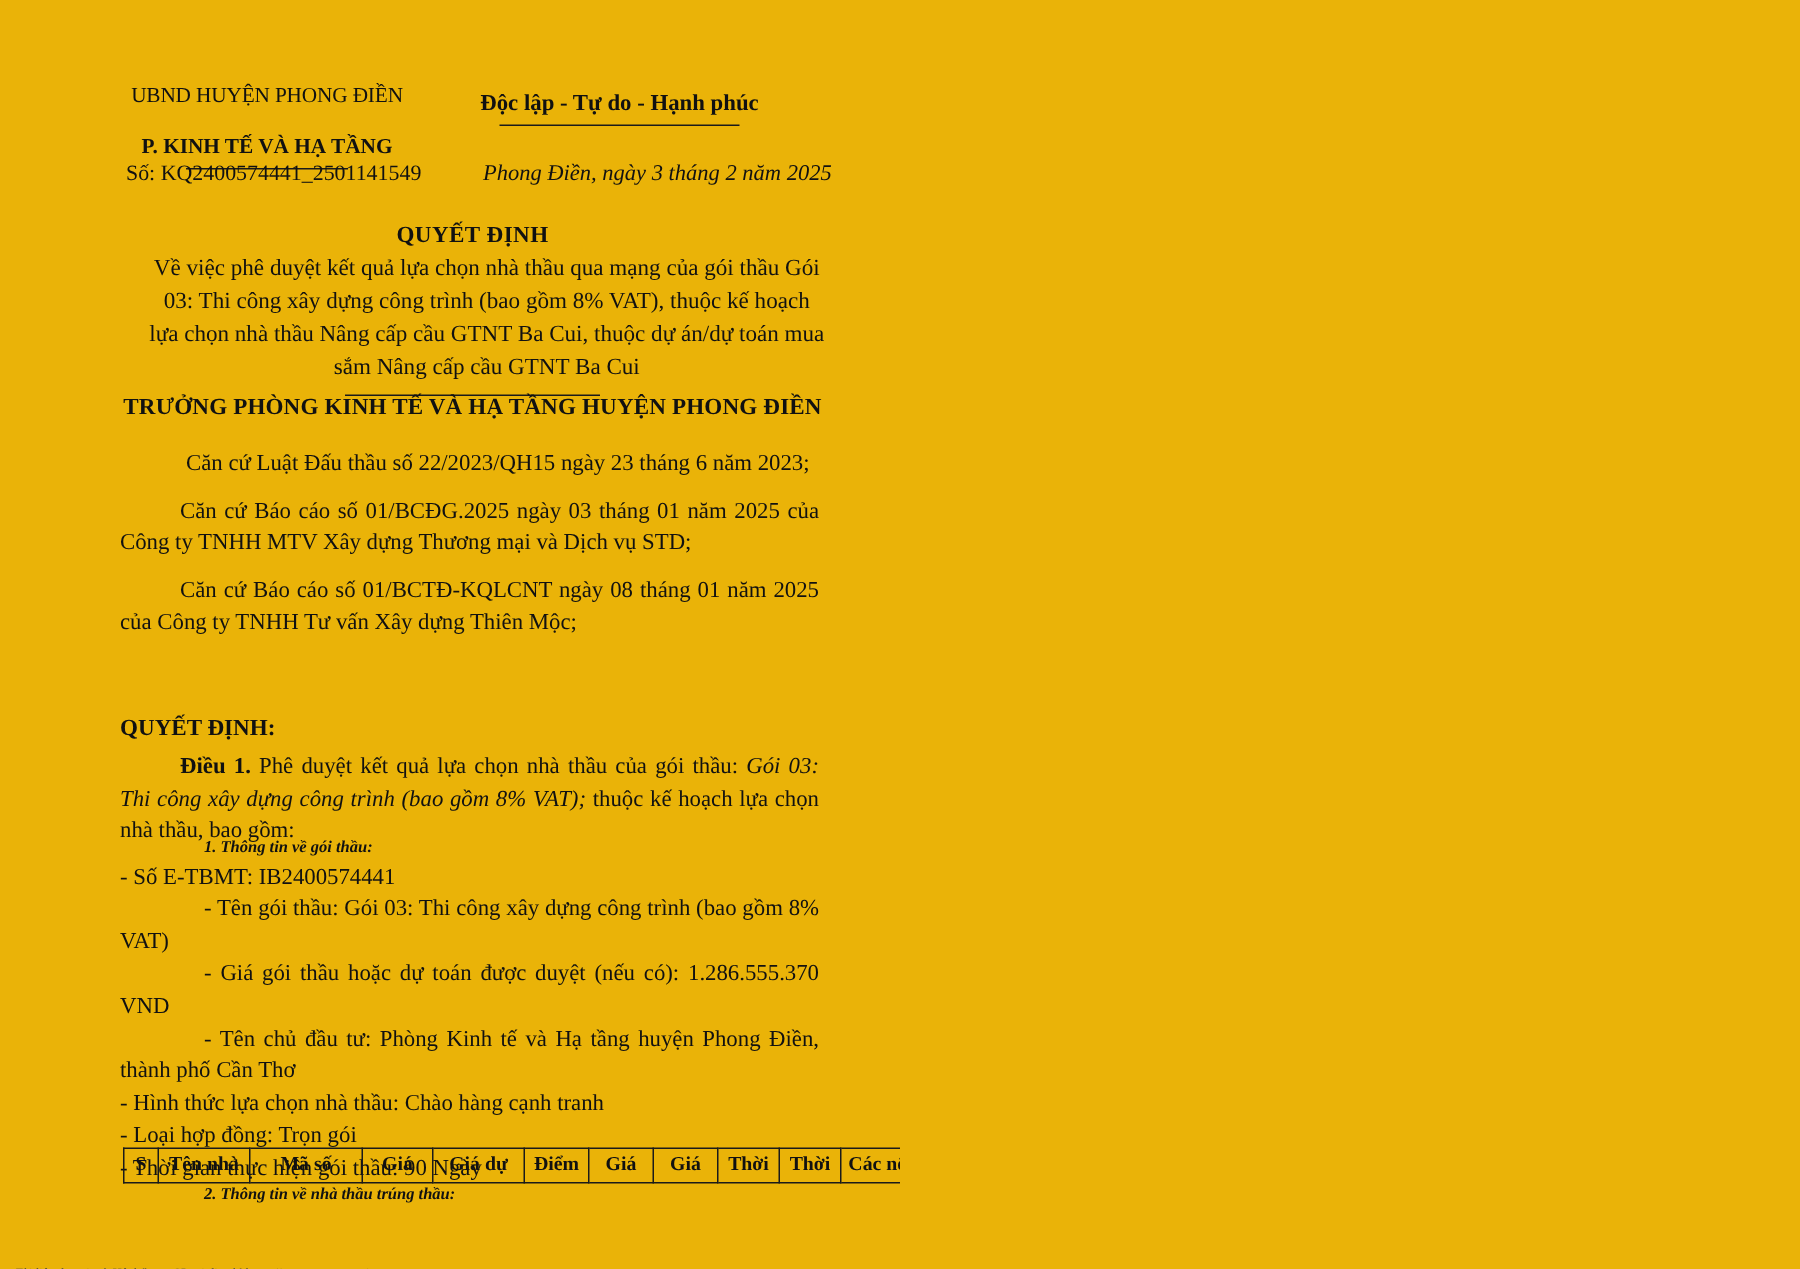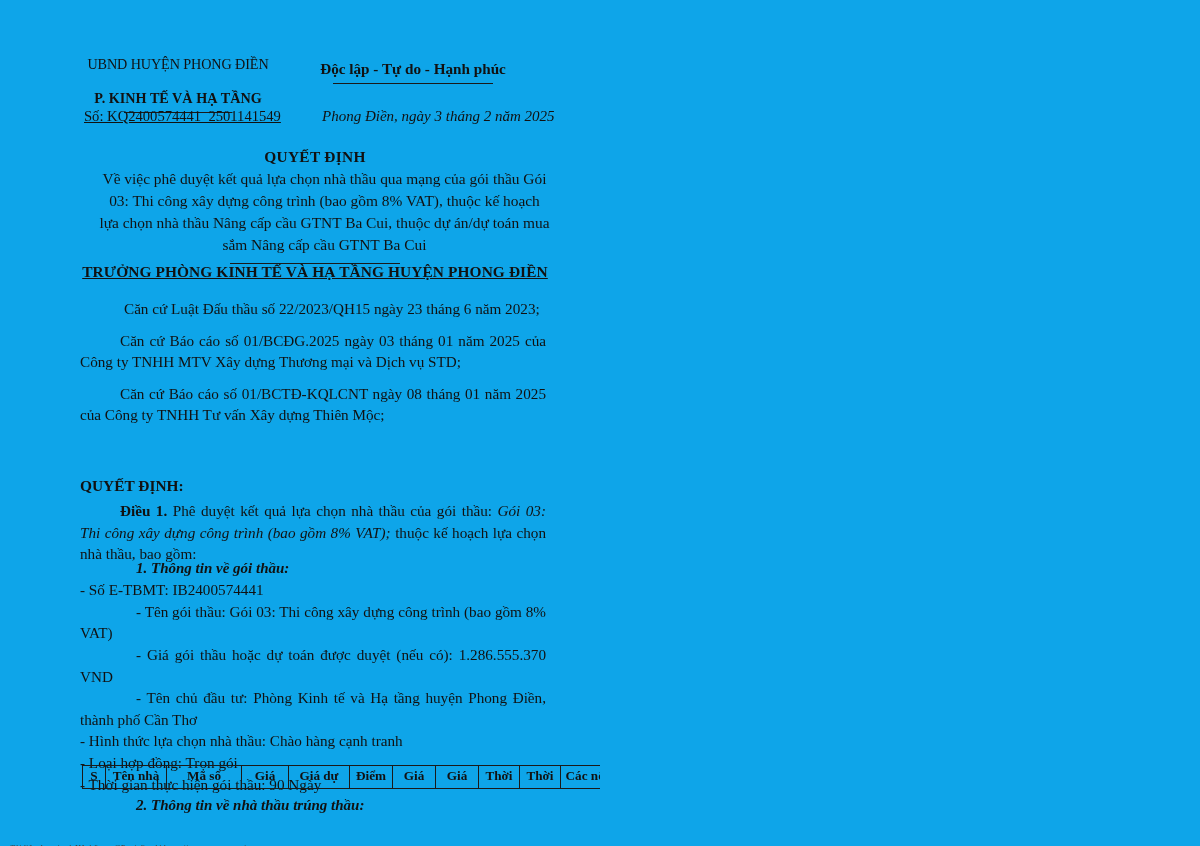--- a/index.html
+++ b/index.html
@@ -12,21 +12,21 @@
     height: 846px;
     position: relative;
     font-family: "Liberation Serif", "DejaVu Serif", serif;
     color: #111111;
     overflow: hidden;
   }
   .page {
     position: absolute;
     top: 0;
     height: 846px;
-    background: #0ea5e9;
+    background: #eab308;
   }
   #page-left  { left: 0px;   width: 600px; }
   #page-right { left: 600px; width: 600px; }
 
   .body-text {
     font-size: 15.2px;
     line-height: 1.42;
   }
 
   
@@ -74,21 +74,20 @@
     height: 1.3px;
     background: #1a1a1a;
     margin: 5px auto 0 auto;
   }
   .doc-number {
     position: absolute;
     top: 108px;
     left: 84px;
     font-size: 14.6px;
     white-space: nowrap;
-    text-decoration: underline;
   }
   .doc-place {
     position: absolute;
     top: 108px;
     left: 322px;
     font-size: 15px;
     font-style: italic;
     white-space: nowrap;
   }
 
@@ -120,21 +119,20 @@
   }
   .signer-role {
     position: absolute;
     top: 263px;
     left: 80px;
     width: 470px;
     text-align: center;
     font-size: 15.4px;
     font-weight: bold;
     letter-spacing: 0.1px;
-    text-decoration: underline;
   }
 
   
   .preamble {
     position: absolute;
     top: 298px;
     left: 80px;
     width: 466px;
   }
   .preamble p {
@@ -170,21 +168,21 @@
     margin: 0;
     text-align: justify;
     text-indent: 40px;
   }
   .article1 .lbl { font-weight: bold; }
   .article1 .it { font-style: italic; }
 
   .sub-head {
     font-weight: bold;
     font-style: italic;
-    font-size: 15px;
+    font-size: 11px;
   }
   .info-list {
     position: absolute;
     top: 558px;
     left: 80px;
     width: 466px;
   }
   .info-list .ind { margin-left: 56px; }
   .info-list .line {
     margin: 0;

